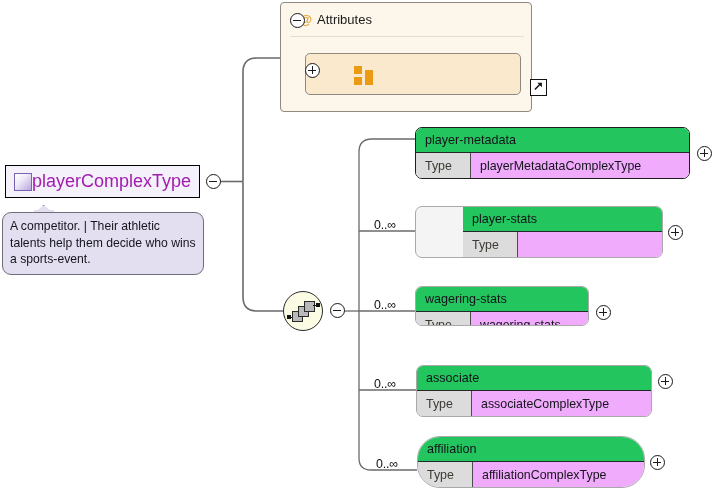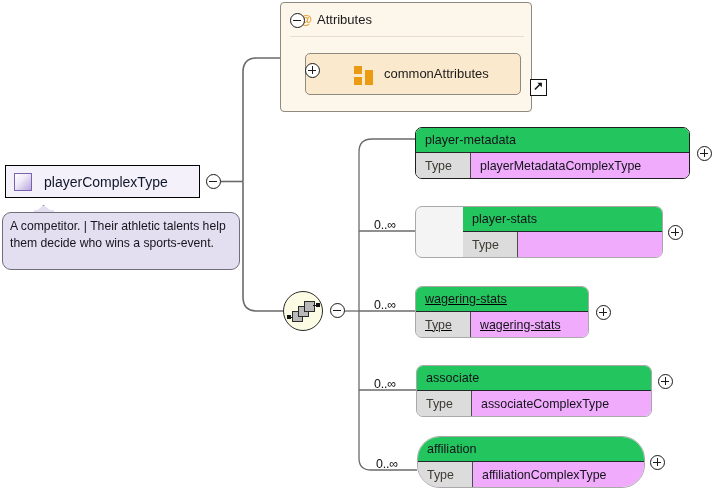--- a/index.html
+++ b/index.html
@@ -46,31 +46,30 @@
     padding-left: 8px;
   }
   .ct-swatch {
     width: 18px; height: 18px;
     box-sizing: border-box;
     border: 1px solid #7b62b0;
     background: linear-gradient(135deg, #ffffff 0%, #efeaf8 40%, #b9a6dd 100%);
     flex: 0 0 auto;
   }
   .ct-label {
-    margin-left: 12px;
-    font-size: 14px;
-    color: #0f172a;
+    font-size: 18px;
+    color: #a21caf;
     white-space: nowrap;
   }
 
   
   .annot {
     position: absolute;
     left: 2px; top: 212px;
-    width: 238px;
+    width: 202px;
     min-height: 58px;
     background: #e4def1;
     border: 1px solid #6f6f7a;
     border-radius: 9px;
     box-sizing: border-box;
     padding: 5px 7px 6px 7px;
     font-size: 12.2px;
     line-height: 16.5px;
     color: #15151c;
   }
@@ -325,21 +324,20 @@
     <span class="attr-title">Attributes</span>
     <div class="attr-sep"></div>
 
     <div class="attr-item">
       <span class="attr-grid">
         <i></i>
           <i></i>
           <i></i>
           <i></i>
       </span>
-      <span class="attr-item-label">commonAttributes</span>
       <span class="ext-link">
         <svg viewBox="0 0 17 17" width="14" height="14" style="display:block;margin:0.3px auto;">
           <path d="M 3.5 11.5 L 11 4" stroke="#111" stroke-width="1.8" fill="none"></path>
           <path d="M 6.5 3.2 L 12 3.2 L 12 8.7 Z" fill="#111"></path>
         </svg>
       </span>
     </div>
   </div>
   <div class="toggle abs" style="left:290px; top:13px;"></div>
   <div class="toggle plus abs" style="left:305px; top:63px;"></div>
@@ -367,21 +365,21 @@
   <span class="card" style="left:374px; top:218px;">0..∞</span>
   <div class="elem" style="left:415px; top:206px; width:248px; height:52px;padding-left:47px;">
     <div class="hdr">player-stats</div>
     <div class="row">
       <div class="k">Type</div>
     </div>
   </div>
   <div class="toggle plus abs" style="left:668px; top:225px;"></div>
 
   <span class="card" style="left:374px; top:298px;">0..∞</span>
-  <div class="elem" style="left:415px; top:286px; width:174px; height:52px;text-decoration:underline;">
+  <div class="elem" style="left:415px; top:286px; width:174px; height:40px;">
     <div class="hdr">wagering-stats</div>
     <div class="row">
       <div class="k">Type</div>
       <div class="v">wagering-stats</div>
     </div>
   </div>
   <div class="toggle plus abs" style="left:596px; top:305px;"></div>
 
   <span class="card" style="left:374px; top:377px;">0..∞</span>
   <div class="elem" style="left:416px; top:365px; width:236px; height:52px;">

